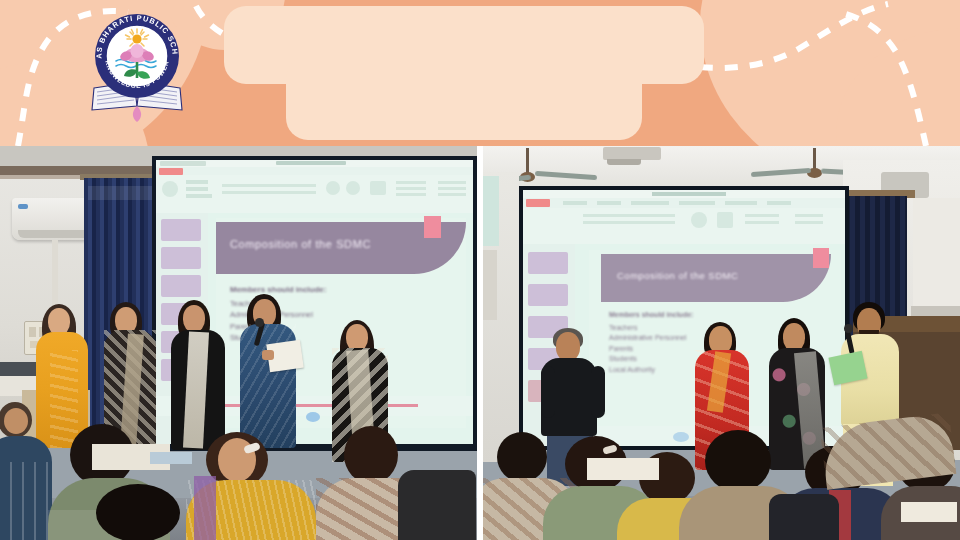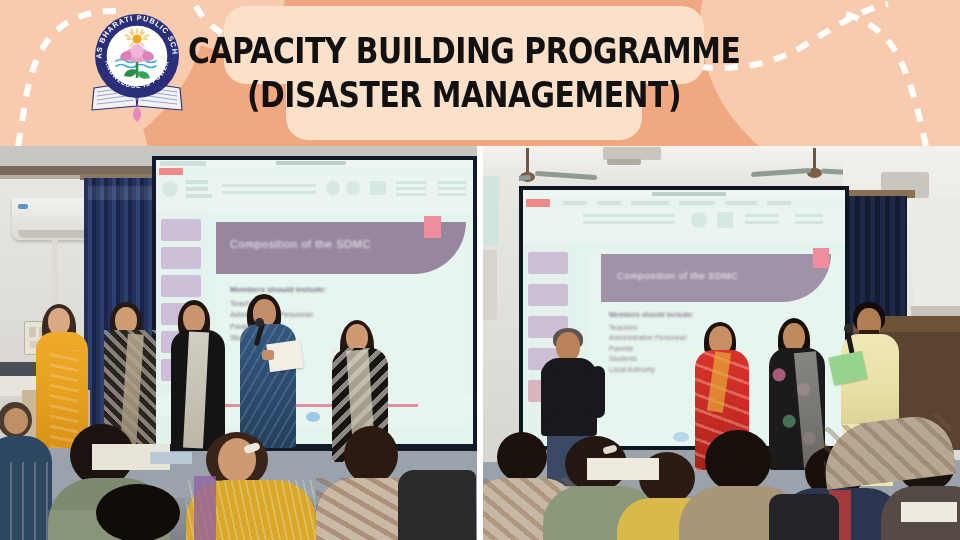--- a/index.html
+++ b/index.html
@@ -199,24 +199,20 @@
           <textPath href="#arcBot" startOffset="50%" text-anchor="middle">KNOWLEDGE IS POWER</textPath>
         </text>
       </svg>
     </div>
 
     <div id="title-plate">
       <div class="row row1"></div>
       <div class="row row2"></div>
     </div>
 
-    <div id="title-text">
-      <div class="ln ln1">CAPACITY BUILDING PROGRAMME</div>
-      <div class="ln ln2">(DISASTER MANAGEMENT)</div>
-    </div>
   </div>
 
   <div id="photos">
 
     <div class="photo" id="photo-left">
       <div class="ph l-wall"></div>
       <div class="ph l-ceilband"></div>
       <div class="ph l-beam"></div>
       <div class="ph" style="left:0;top:29px;width:300px;height:4px;background:#b9ada0;"></div>
       <div class="ph l-ac soft"></div>

